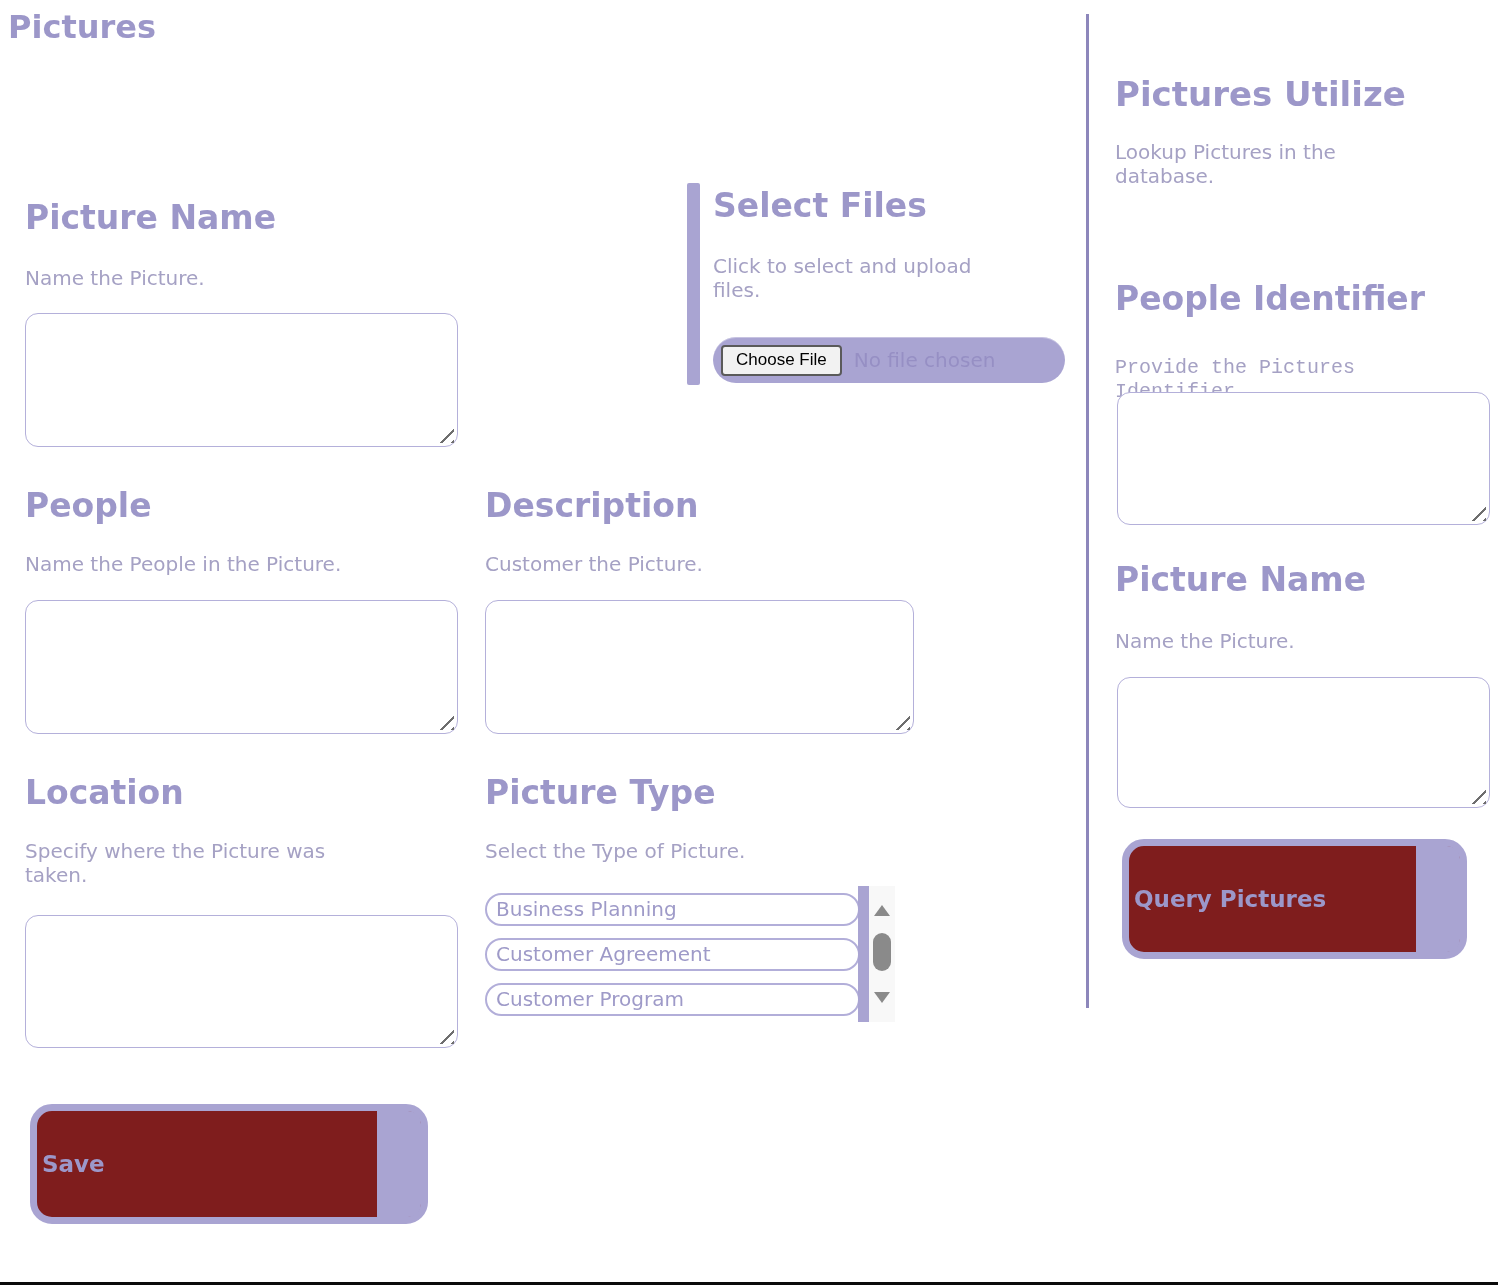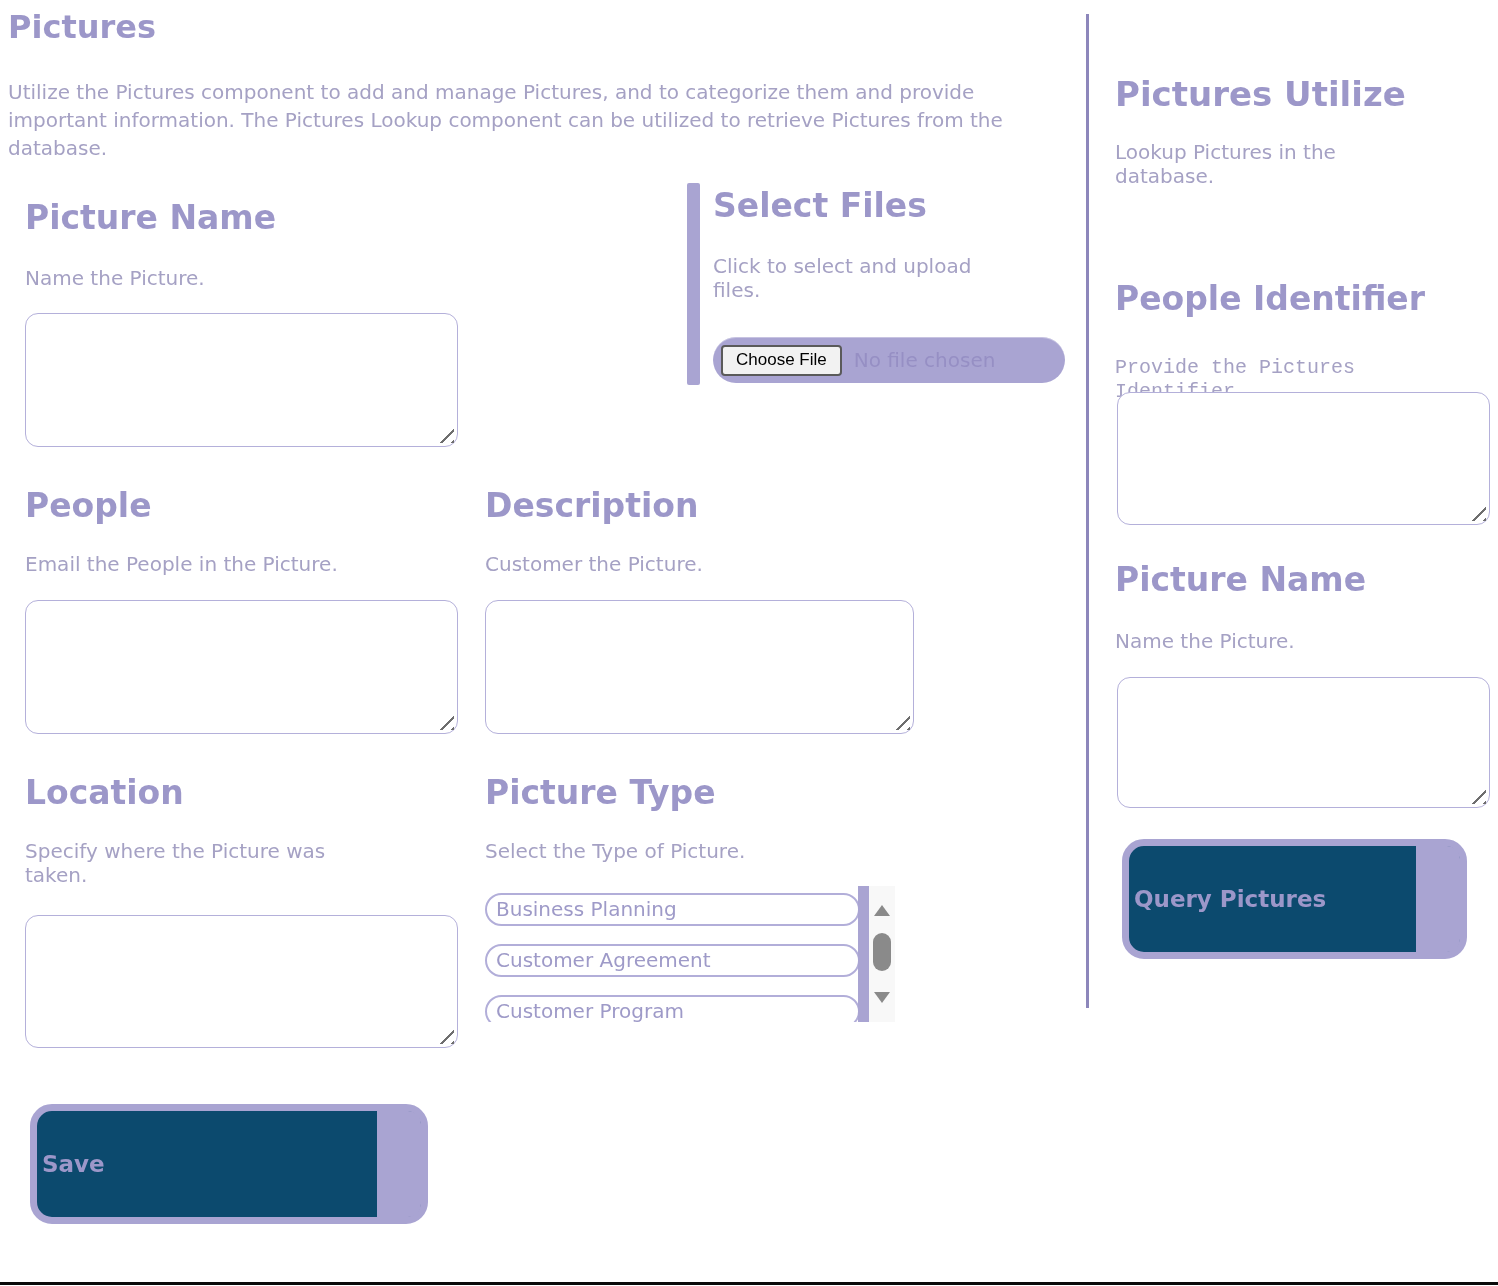--- a/index.html
+++ b/index.html
@@ -50,37 +50,37 @@
     height:31px;padding:0 13px;
     font:17px "Liberation Sans",sans-serif;color:#000;
     background:#f2f2f2;border:2px solid #5a5a5a;border-radius:4px;
     cursor:pointer;white-space:nowrap;
   }
   .no-file-text{margin-left:12px;font-size:20px;color:#968fc4;white-space:nowrap;}
 
   .listbox{position:absolute;overflow:hidden;background:#fff;}
   .lb-options{position:absolute;left:0;top:7px;width:375px;}
   .lb-option{
-    height:33px;margin-bottom:18px;
+    height:33px;margin-bottom:12px;
     border:2px solid #b2aed9;border-radius:17px;
     padding-left:9px;
     font-size:20px;line-height:29px;color:#9e9ac8;
     background:#fff;white-space:nowrap;overflow:hidden;
     cursor:pointer;
   }
   .lb-strip{position:absolute;left:373px;top:0;width:11px;height:100%;background:var(--accent);}
   .lb-scrollbar{position:absolute;left:384px;top:0;width:26px;height:100%;background:#f8f8f8;}
   .sb-arrow{position:absolute;left:50%;transform:translateX(-50%);width:0;height:0;
     border-left:8px solid transparent;border-right:8px solid transparent;cursor:pointer;}
   .sb-arrow.up{top:19px;border-bottom:11px solid #8a8a8a;}
   .sb-arrow.down{bottom:19px;border-top:11px solid #8a8a8a;}
   .sb-thumb{position:absolute;left:4px;top:47px;width:18px;height:38px;border-radius:9px;background:#8a8a8a;cursor:pointer;}
 
   .big-btn{
-    position:absolute;background:#0c4a6e;
+    position:absolute;background:#7f1d1d;
     border:7px solid var(--accent);border-radius:22px;
     cursor:pointer;
   }
   .big-btn-label{
     position:absolute;left:5px;top:50%;transform:translateY(-50%);
     font-size:23px;font-weight:bold;color:var(--heading);white-space:nowrap;
   }
   .big-btn-cap{
     position:absolute;top:0;right:0;width:44px;height:100%;
     background:var(--accent);border-radius:0 13px 13px 0;
@@ -89,39 +89,38 @@
   .v-divider{position:absolute;background:var(--divider);}
   .bottom-line{position:absolute;background:#0a0a0a;}
 </style>
 </head>
 <body>
 
 <div id="screen">
 
   <h1 class="h1" style="left:8px;top:8px;">Pictures</h1>
 
-  <p class="intro" style="left:8px;top:78px;width:1032px;">Utilize the Pictures component to add and manage Pictures, and to categorize them and provide important information. The Pictures Lookup component can be utilized to retrieve Pictures from the database.</p>
 
   <h2 class="h2" style="left:25px;top:198px;">Picture Name</h2>
   <p class="hint" style="left:25px;top:266px;width:420px;">Name the Picture.</p>
   <div class="ta-wrap" style="left:25px;top:313px;width:433px;height:134px;">
     <textarea aria-label="Picture Name" style=""></textarea>
     <div class="grip"></div>
   </div>
 
   <div class="side-bar-accent" style="left:687px;top:183px;width:13px;height:202px;"></div>
   <h2 class="h2" style="left:713px;top:186px;text-align:center;">Select Files</h2>
   <p class="hint" style="left:713px;top:254px;width:302px;">Click to select and upload files.</p>
   <div class="file-input" style="left:713px;top:337px;width:352px;height:46px;">
     <button class="choose-btn">Choose File</button>
     <span class="no-file-text">No file chosen</span>
   </div>
 
   <h2 class="h2" style="left:25px;top:486px;">People</h2>
-  <p class="hint" style="left:25px;top:552px;width:440px;">Email the People in the Picture.</p>
+  <p class="hint" style="left:25px;top:552px;width:440px;">Name the People in the Picture.</p>
   <div class="ta-wrap" style="left:25px;top:600px;width:433px;height:134px;">
     <textarea aria-label="People" style=""></textarea>
     <div class="grip"></div>
   </div>
 
   <h2 class="h2" style="left:485px;top:486px;">Description</h2>
   <p class="hint" style="left:485px;top:552px;width:420px;">Customer the Picture.</p>
   <div class="ta-wrap" style="left:485px;top:600px;width:429px;height:134px;">
     <textarea aria-label="Description" style=""></textarea>
     <div class="grip"></div>

